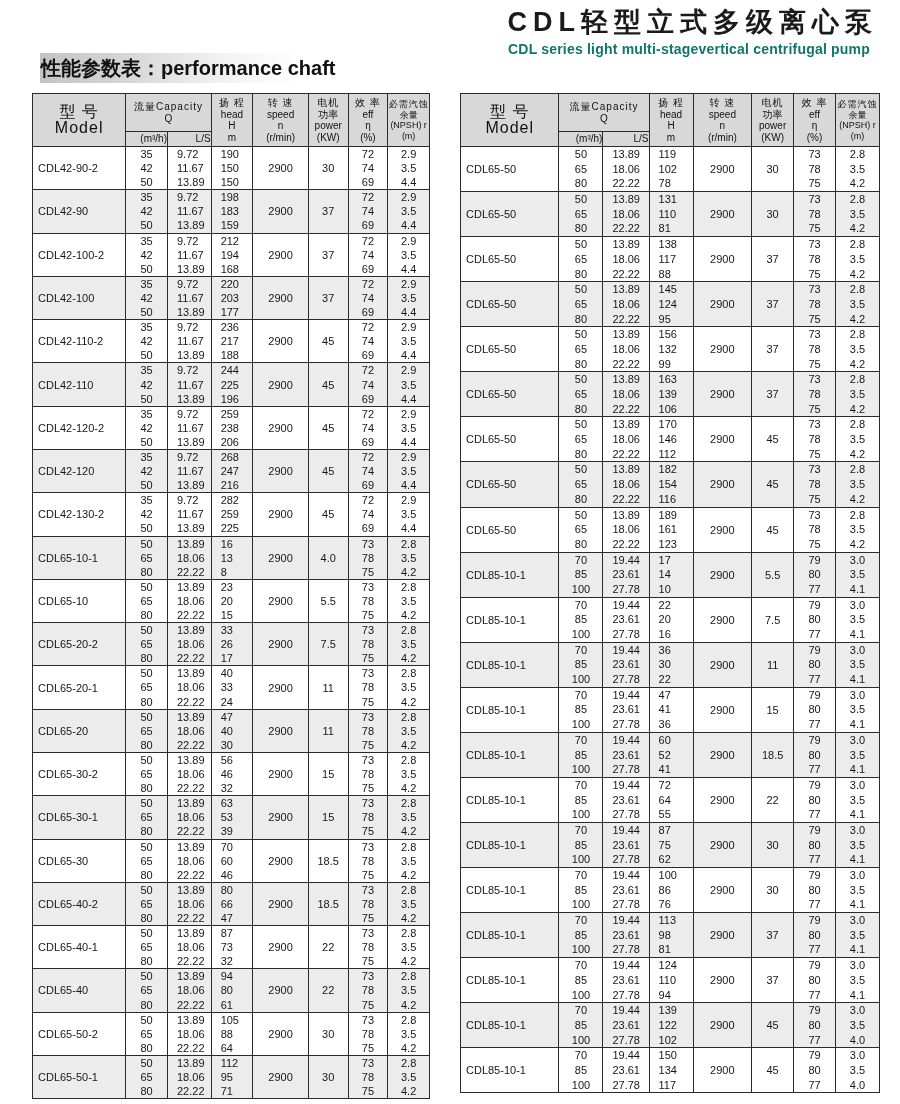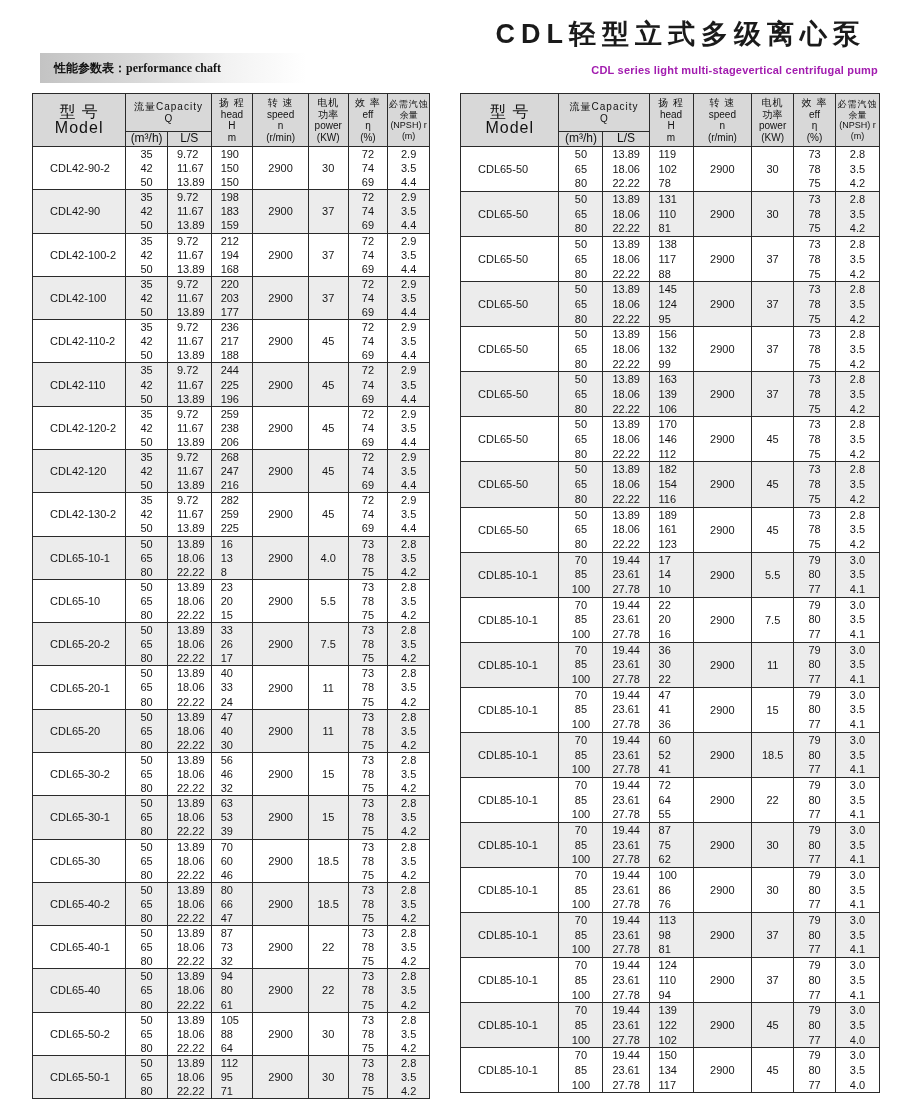--- a/index.html
+++ b/index.html
@@ -4,50 +4,49 @@
 <style>
   html,body{margin:0;padding:0;}
   body{
     width:900px;height:1104px;background:#ffffff;
     font-family:"Liberation Sans","DejaVu Sans",sans-serif;color:#1c1c1c;
   }
   .page{position:relative;width:900px;height:1104px;overflow:hidden;background:#fff;}
 
   
   .titles{position:absolute;top:4px;right:22px;text-align:right;}
-  .title-zh{margin:12px;font-size:27px;font-weight:bold;letter-spacing:6px;color:#1a1a1a;white-space:nowrap;}
-  .title-en{margin:1px 0 0;font-size:11px;font-weight:bold;color:#a21caf;letter-spacing:0.2px;white-space:nowrap;}
+  .title-zh{margin:0;font-size:27px;font-weight:bold;letter-spacing:6px;color:#1a1a1a;white-space:nowrap;}
+  .title-en{margin:1px 8px 0;font-size:14px;font-weight:bold;color:#0f766e;letter-spacing:0.2px;white-space:nowrap;}
 
   
   .section-bar{
     position:absolute;left:40px;top:53px;width:430px;height:30px;line-height:30px;
-    padding-left:14px;font-size:12px;font-weight:bold;color:#111;
+    padding-left:1px;font-size:20px;font-weight:bold;color:#111;
     background:linear-gradient(90deg,#c3c3c3 0%,#d9d9d9 22%,#f2f2f2 42%,#ffffff 60%);
     white-space:nowrap;
-    font-family:Liberation Serif, serif;
   }
 
   
   table.perf{position:absolute;top:93px;border-collapse:collapse;table-layout:fixed;background:#fff;}
   .t-left{left:32px;width:398px;}
   .t-right{left:460px;width:420px;}
   .perf th,.perf td{border:1px solid #2a2a2a;padding:0;overflow:hidden;}
   .perf thead th{
     background:#d8d8d8;font-weight:normal;font-size:10px;line-height:11.5px;
     text-align:center;vertical-align:middle;color:#111;
   }
   .perf thead tr:first-child th{height:37px;}
-  .perf thead tr.units-row th{height:14px;font-size:12px;}
+  .perf thead tr.units-row th{height:14px;font-size:10px;text-align:right;}
   .perf thead th div{white-space:nowrap;}
   .perf thead th .zh{letter-spacing:1px;}
   .perf thead th.npsh-h{font-size:9px;line-height:10.5px;}
   .perf thead th[data-name="model-header"]{font-size:16px;line-height:16px;letter-spacing:1px;}
 
   .perf tbody td{font-size:11px;text-align:center;vertical-align:middle;color:#161616;}
-  .perf tbody td.model{text-align:left;padding-left:17px;white-space:nowrap;}
+  .perf tbody td.model{text-align:left;padding-left:5px;white-space:nowrap;}
   .perf tbody td.stack div{white-space:nowrap;}
   .t-left tbody td.stack div{height:14.1px;line-height:14.1px;}
   .t-right tbody td.stack div{height:14.7px;line-height:14.7px;}
   .perf tbody td.stack.left{text-align:left;}
   .perf tbody td.stack.left div{padding-left:9px;}
   .perf tbody tr.even{background:#ffffff;}
   .perf tbody tr.odd{background:#ececec;}
 </style>
 </head>
 <body>

